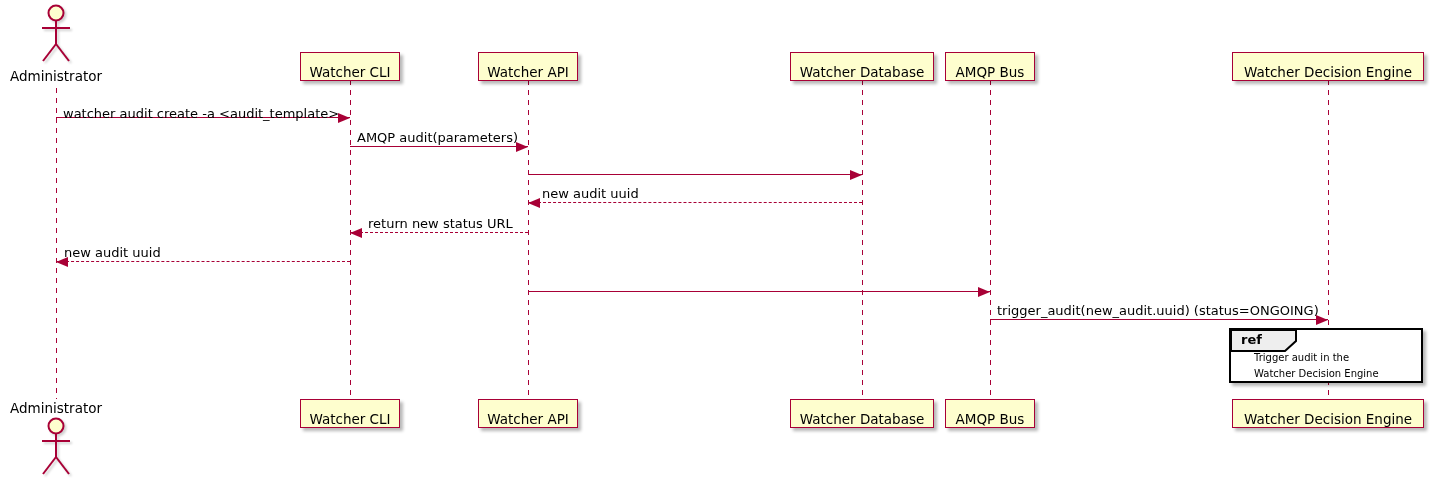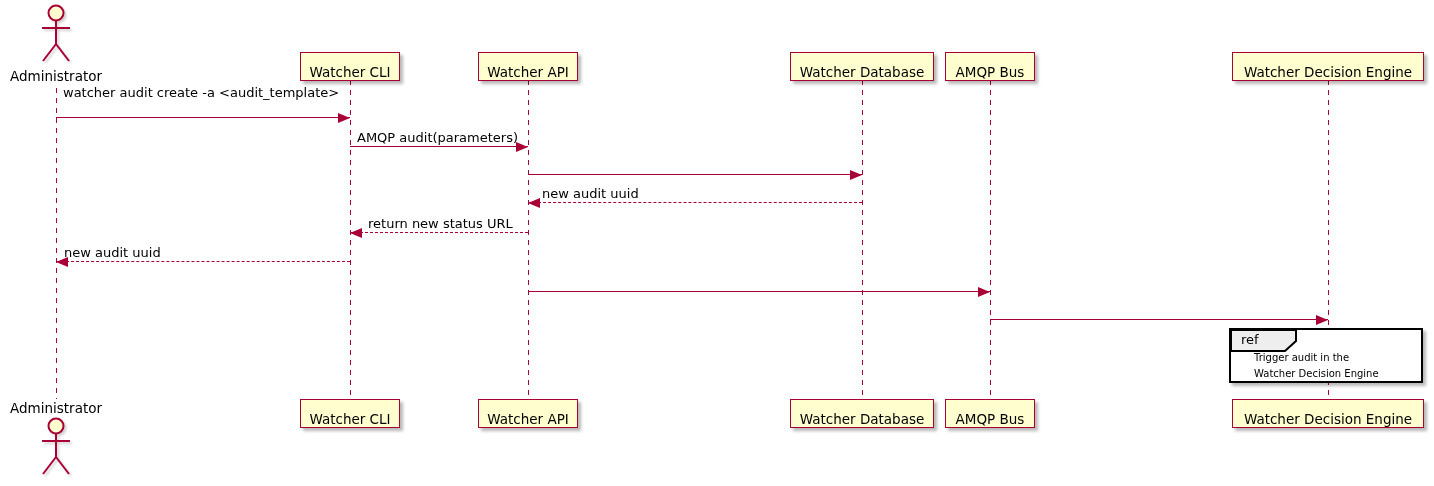--- a/index.html
+++ b/index.html
@@ -24,21 +24,21 @@
   .msg-line{position:absolute;height:0;border-top:1.5px solid #a80036;z-index:2;}
   .msg-line.dashed{border-top-width:1px;border-top-style:dashed;}
   .head{position:absolute;width:0;height:0;border-top:5px solid transparent;border-bottom:5px solid transparent;z-index:3;}
   .head.right{border-left:12px solid #a80036;}
   .head.left{border-right:12px solid #a80036;}
   .ref-box{
     position:absolute;left:1229px;top:328px;width:194px;height:55px;background:#ffffff;
     border:2px solid #000;box-sizing:border-box;box-shadow:3px 3px 3px rgba(0,0,0,0.28);z-index:5;
   }
   .ref-tab{position:absolute;left:-2px;top:-2px;}
-  .ref-keyword{position:absolute;left:10px;top:2px;font-weight:normal;font-size:13px;}
+  .ref-keyword{position:absolute;left:10px;top:2px;font-weight:bold;font-size:13px;}
   .ref-line{position:absolute;left:23px;white-space:nowrap;font-size:10px;}
 </style>
 </head>
 <body>
 
 <div class="canvas">
 
   <div class="lifeline" style="left:56px;top:88px;height:311px"></div>
   <div class="lifeline" style="left:350px;top:80px;height:319px"></div>
   <div class="lifeline" style="left:528px;top:80px;height:319px"></div>
@@ -64,21 +64,21 @@
   <div class="pbox" style="left:790px;top:52px;width:144px">
     <span>Watcher Database</span>
   </div>
   <div class="pbox" style="left:945px;top:52px;width:90px">
     <span>AMQP Bus</span>
   </div>
   <div class="pbox" style="left:1232px;top:52px;width:192px">
     <span>Watcher Decision Engine</span>
   </div>
 
-  <div class="msg-label" style="left:63px;top:85px">watcher audit create -a &lt;audit_template&gt;</div>
+  <div class="msg-label" style="left:63px;top:106px">watcher audit create -a &lt;audit_template&gt;</div>
   <div class="msg-line" style="left:56px;top:117px;width:294px"></div>
   <div class="head right" style="left:338px;top:113px"></div>
 
   <div class="msg-label" style="left:357px;top:130px">AMQP audit(parameters)</div>
   <div class="msg-line" style="left:350px;top:146px;width:178px"></div>
   <div class="head right" style="left:516px;top:142px"></div>
 
   <div class="msg-line" style="left:528px;top:174px;width:334px"></div>
   <div class="head right" style="left:850px;top:170px"></div>
 
@@ -90,20 +90,21 @@
   <div class="msg-line dashed" style="left:350px;top:232px;width:178px"></div>
   <div class="head left" style="left:350px;top:228px"></div>
 
   <div class="msg-label" style="left:64px;top:245px">new audit uuid</div>
   <div class="msg-line dashed" style="left:56px;top:261px;width:294px"></div>
   <div class="head left" style="left:56px;top:257px"></div>
 
   <div class="msg-line" style="left:528px;top:291px;width:462px"></div>
   <div class="head right" style="left:978px;top:287px"></div>
 
+  <div class="msg-label" style="left:997px;top:303px">trigger_audit(new_audit.uuid) (status=ONGOING)</div>
   <div class="msg-line" style="left:990px;top:319px;width:338px"></div>
   <div class="head right" style="left:1316px;top:315px"></div>
 
   <div class="ref-box">
     <svg class="ref-tab" width="69" height="25" viewBox="0 0 69 25">
       <polygon points="2,2 67,2 67,13 56,23 2,23" fill="#eeeeee" stroke="#000000" stroke-width="2"></polygon>
     </svg>
     <div class="ref-keyword">ref</div>
     <div class="ref-line" style="top:22px">Trigger audit in the</div>
     <div class="ref-line" style="top:38px">Watcher Decision Engine</div>

